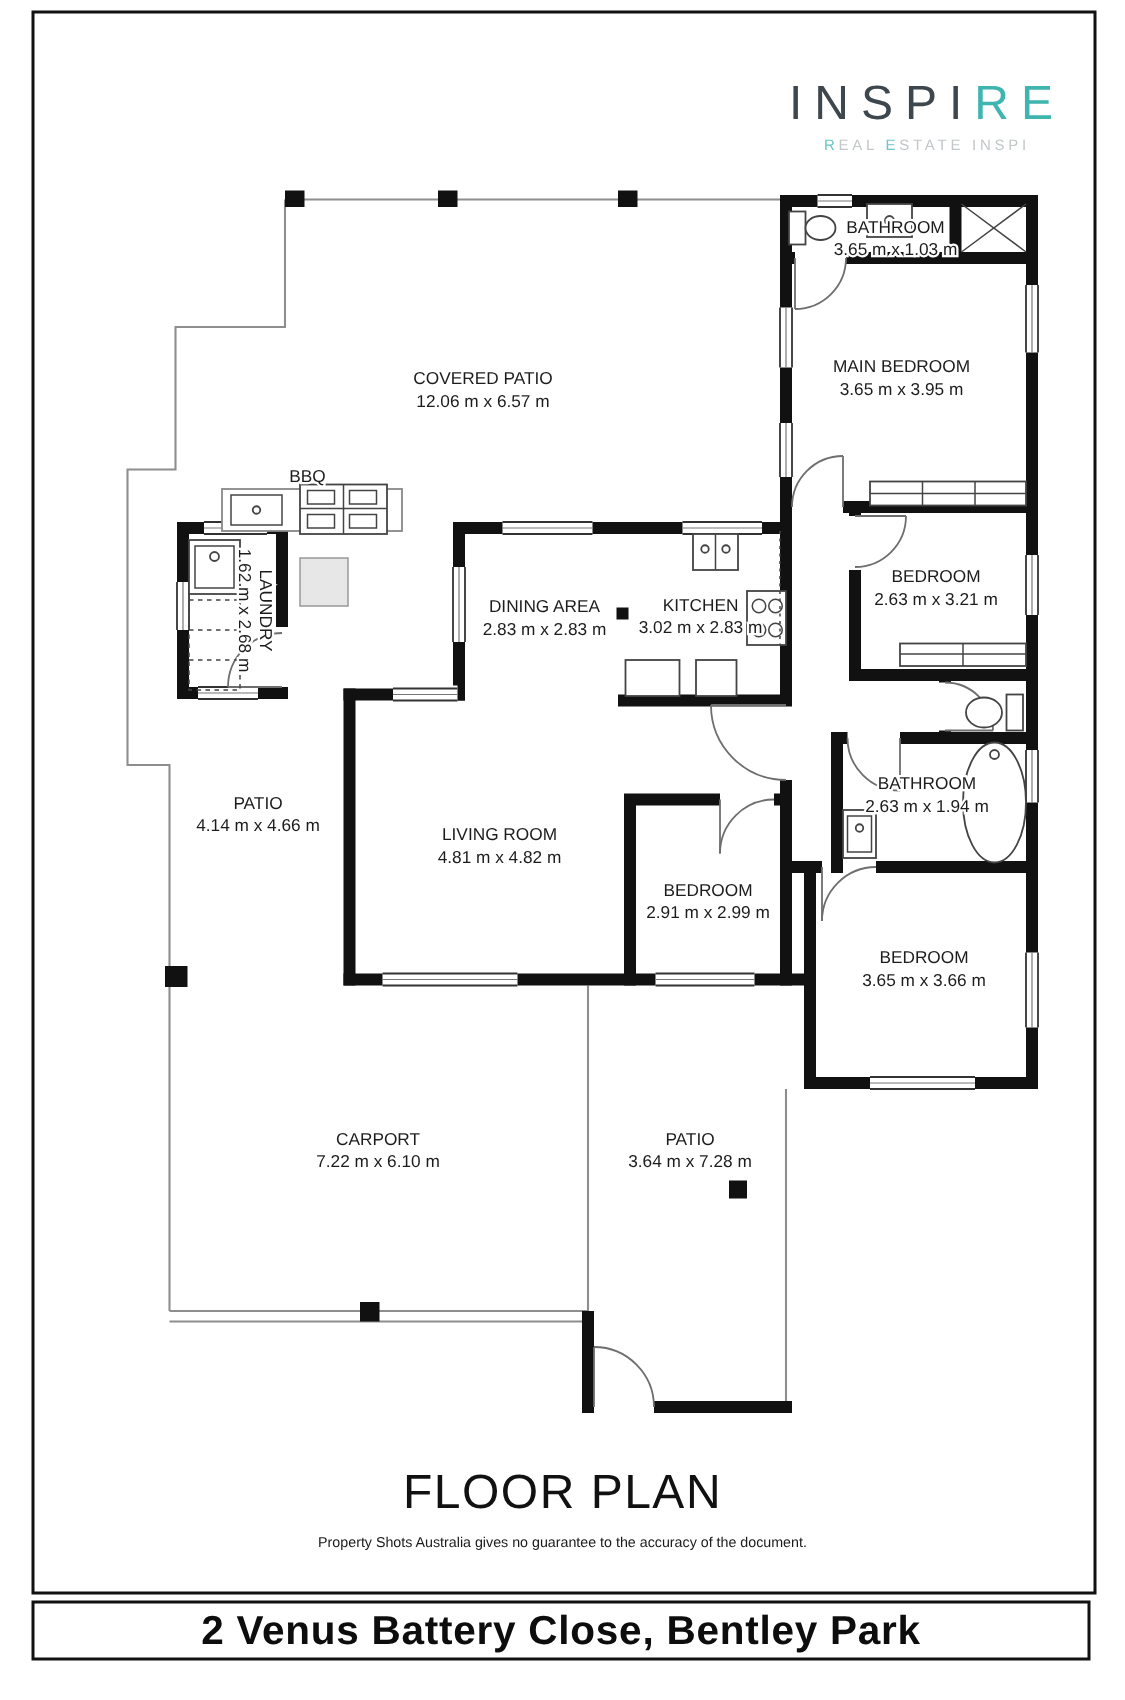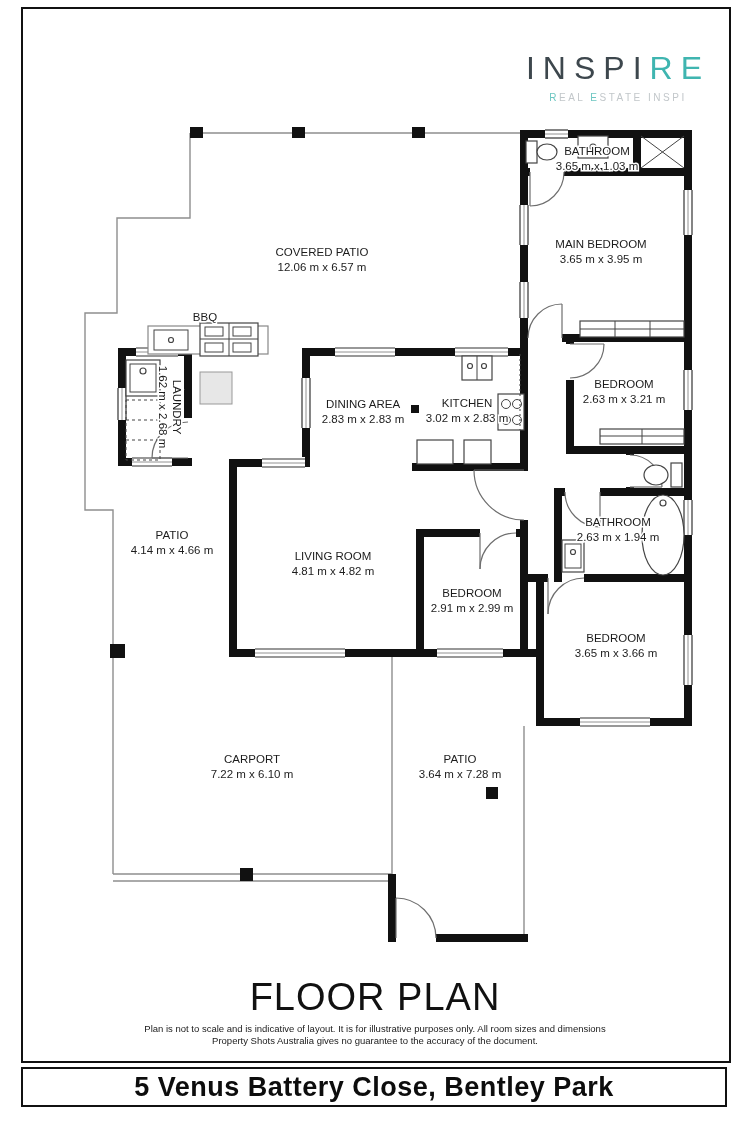--- a/index.html
+++ b/index.html
@@ -9,21 +9,21 @@
 
   
   #logo{position:absolute;top:50px;right:40px;text-align:center;}
   #logo .name{font-size:32px;letter-spacing:8px;color:#3d474d;font-weight:400;white-space:nowrap;}
   #logo .name .teal{color:#3fb5b0;}
   #logo .tagline{margin-top:5px;font-size:10px;letter-spacing:2.5px;color:#c2c7ca;font-weight:400;white-space:nowrap;}
   #logo .tagline .teal{color:#6cc6c1;}
 
   
   #planTitle{position:absolute;left:0;top:976px;width:750px;text-align:center;
-    font-size:38px;letter-spacing:1px;color:#111;font-weight:400;}
+    font-size:32px;letter-spacing:1px;color:#111;font-weight:400;}
   #disclaimer{position:absolute;left:0;top:1023px;width:750px;text-align:center;
     font-size:9.5px;line-height:11.5px;color:#1a1a1a;}
   #addressBar{position:absolute;left:21px;top:1067px;width:702px;height:36px;border:2px solid #111;
     display:flex;align-items:center;justify-content:center;}
   #addressBar .addr{font-size:27px;font-weight:700;color:#0d0d0d;letter-spacing:0.5px;}
 
   
   .wall{stroke:#111;stroke-width:8;fill:none;stroke-linecap:butt;}
   .thin{stroke:#8e8e8e;stroke-width:1.4;fill:none;}
   .door{stroke:#6e6e6e;stroke-width:1.2;fill:none;}
@@ -362,21 +362,20 @@
       <text class="lbl" x="616" y="657">3.65 m x 3.66 m</text>
       <text class="lbl" x="252" y="763">CARPORT</text>
       <text class="lbl" x="252" y="778">7.22 m x 6.10 m</text>
       <text class="lbl" x="460" y="763">PATIO</text>
       <text class="lbl" x="460" y="778">3.64 m x 7.28 m</text>
     </g>
   </svg>
 
   <div id="planTitle">FLOOR PLAN</div>
   <div id="disclaimer">
-    <div>Plan is not to scale and is indicative of layout. It is for illustrative purposes only. All room sizes and dimensions</div>
     <div>Property Shots Australia gives no guarantee to the accuracy of the document.</div>
   </div>
 
   <div id="addressBar">
-    <span class="addr">5 Venus Battery Close, Bentley Park</span>
+    <span class="addr">2 Venus Battery Close, Bentley Park</span>
   </div>
 
 </div>
 
 </body></html>

